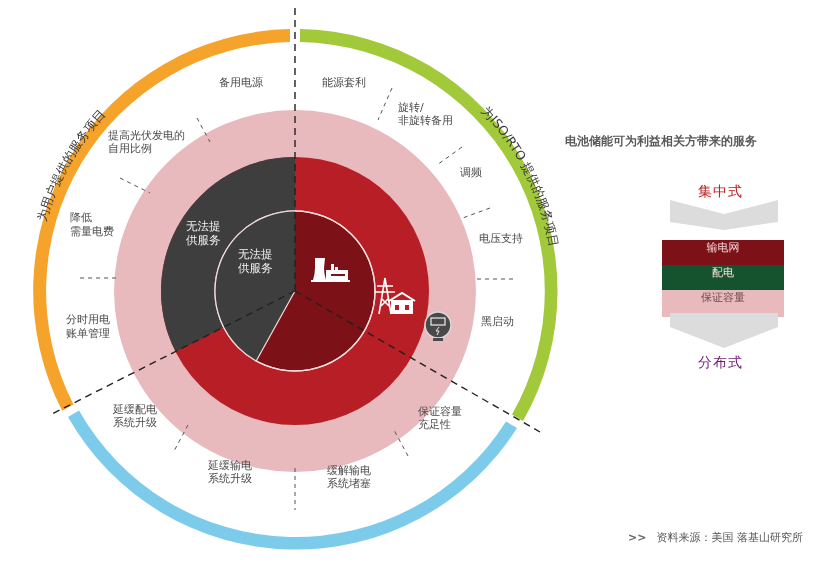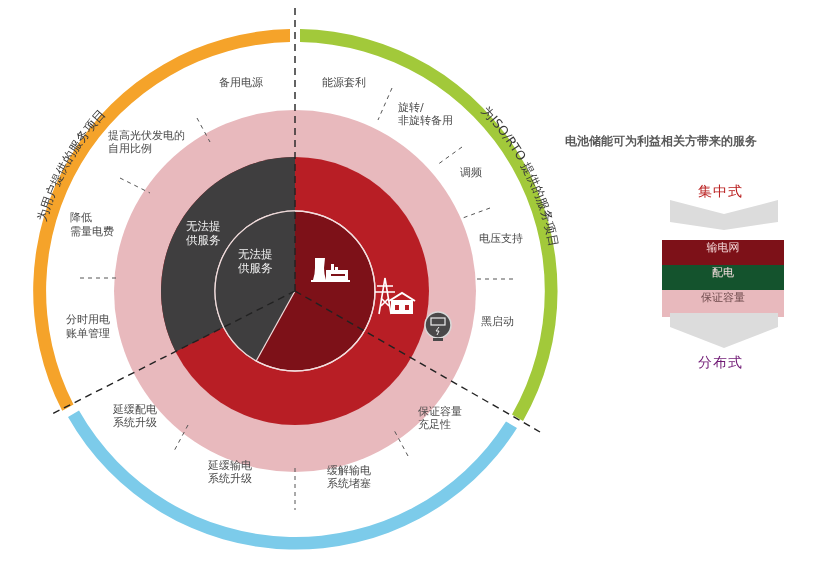--- a/index.html
+++ b/index.html
@@ -139,13 +139,16 @@
   <svg class="chev chev-top" viewBox="0 0 108 30" preserveAspectRatio="none">
     <path d="M 0 0 L 54 14 L 108 0 L 108 22 L 54 30 L 0 22 Z" fill="#dcdcdc"></path>
   </svg>
   <div class="legend-bar bar-grid">输电网</div>
   <div class="legend-bar bar-dist">配电</div>
   <div class="legend-bar bar-btm">保证容量</div>
   <svg class="chev chev-bottom" viewBox="0 0 108 35" preserveAspectRatio="none">
     <path d="M 0 0 L 108 0 L 108 14 L 54 35 L 0 14 Z" fill="#dcdcdc"></path>
   </svg>
   <div class="scale-bottom">分布式</div>
+  <div class="source">
+    <span class="arrows">&gt;&gt;</span><span>资料来源：美国 落基山研究所</span>
+  </div>
 </div>
 
 </body></html>

